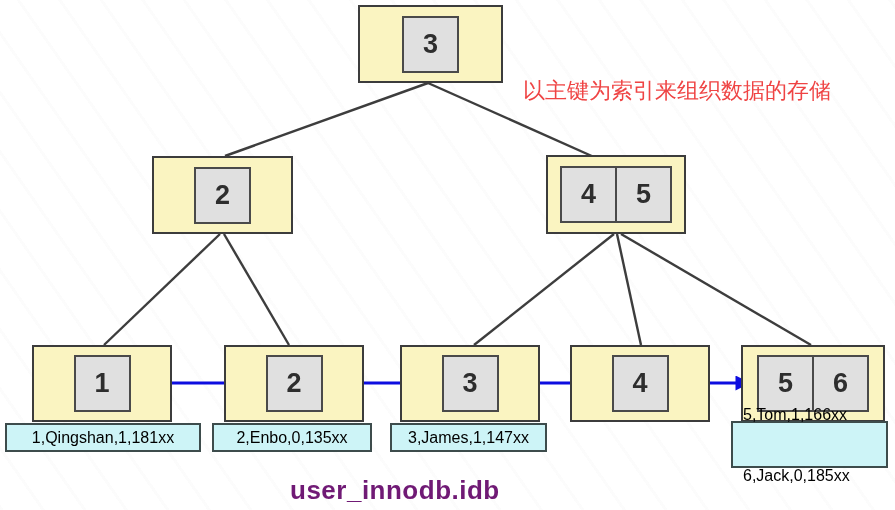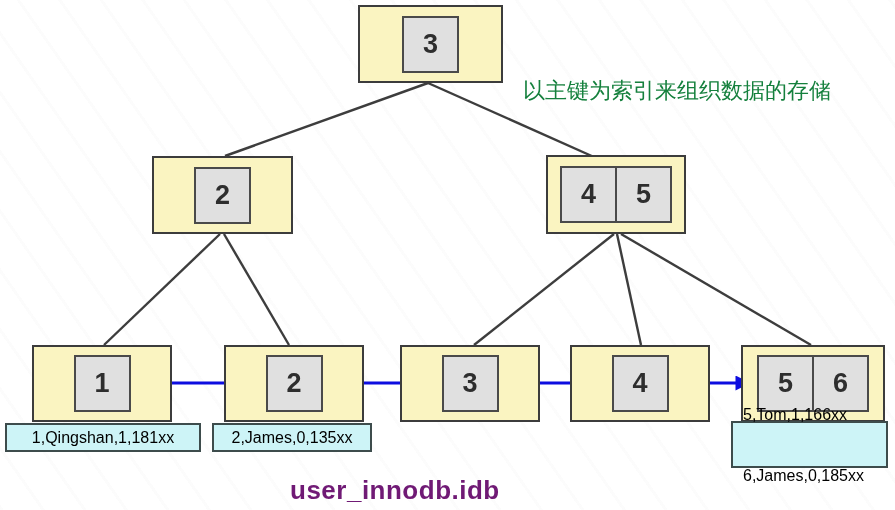--- a/index.html
+++ b/index.html
@@ -24,21 +24,21 @@
     font-size:27px;font-weight:bold;color:#2e2e2e;
   }
   .cell + .cell{margin-left:-2px;}
   .record{
     position:absolute;background:#cdf4f7;border:2px solid #3d4c4c;box-sizing:border-box;
     display:flex;flex-direction:column;align-items:center;justify-content:center;
     font-size:16px;color:#000000;line-height:21px;white-space:nowrap;
   }
   .record.multi{align-items:flex-start;padding-left:10px;gap:40px;}
   .annotation{
-    position:absolute;left:523px;top:76px;color:#15803d;font-size:22px;white-space:nowrap;
+    position:absolute;left:523px;top:76px;color:#ef4444;font-size:22px;white-space:nowrap;
   }
   .file-title{
     position:absolute;left:290px;top:475px;width:320px;text-align:left;
     color:#701a75;font-size:26px;font-weight:bold;letter-spacing:.5px;
   }
 </style>
 </head>
 <body>
 
 <div class="stage">
@@ -94,23 +94,26 @@
   </div>
   <div class="node" style="left:741px;top:345px;width:144px;height:77px">
     <div class="cell">5</div>
     <div class="cell">6</div>
   </div>
 
   <div class="record" style="left:5px;top:423px;width:196px;height:29px">
     <span>1,Qingshan,1,181xx</span>
   </div>
   <div class="record" style="left:212px;top:423px;width:160px;height:29px">
-    <span>2,James,0,135xx</span>
+    <span>2,Enbo,0,135xx</span>
+  </div>
+  <div class="record" style="left:390px;top:423px;width:157px;height:29px">
+    <span>3,James,1,147xx</span>
   </div>
   <div class="record multi" style="left:731px;top:421px;width:157px;height:47px">
     <span>5,Tom,1,166xx</span>
-    <span>6,James,0,185xx</span>
+    <span>6,Jack,0,185xx</span>
   </div>
 
   <div class="annotation">以主键为索引来组织数据的存储</div>
   <div class="file-title">user_innodb.idb</div>
 
 </div>
 
 </body></html>

